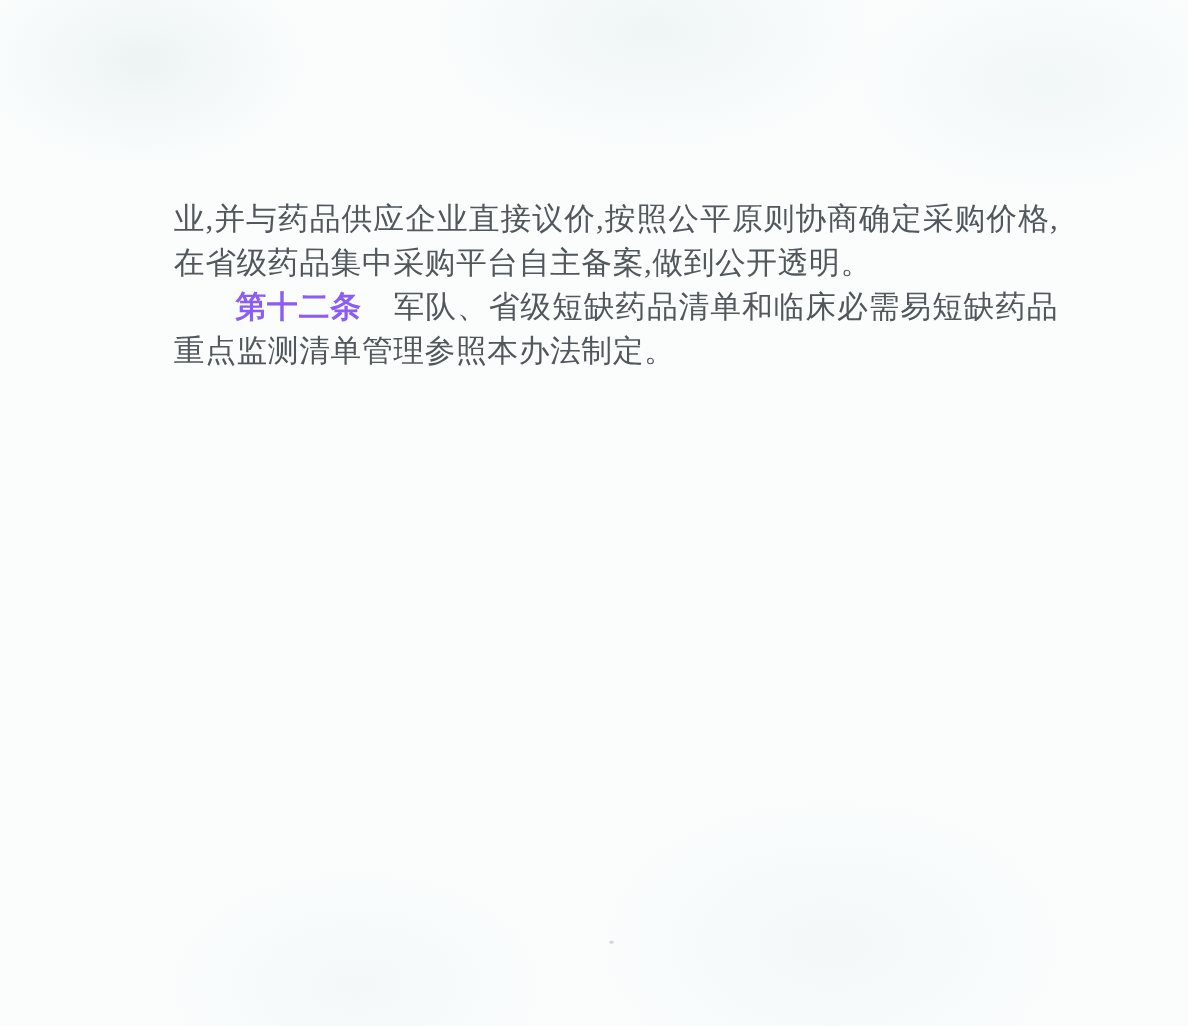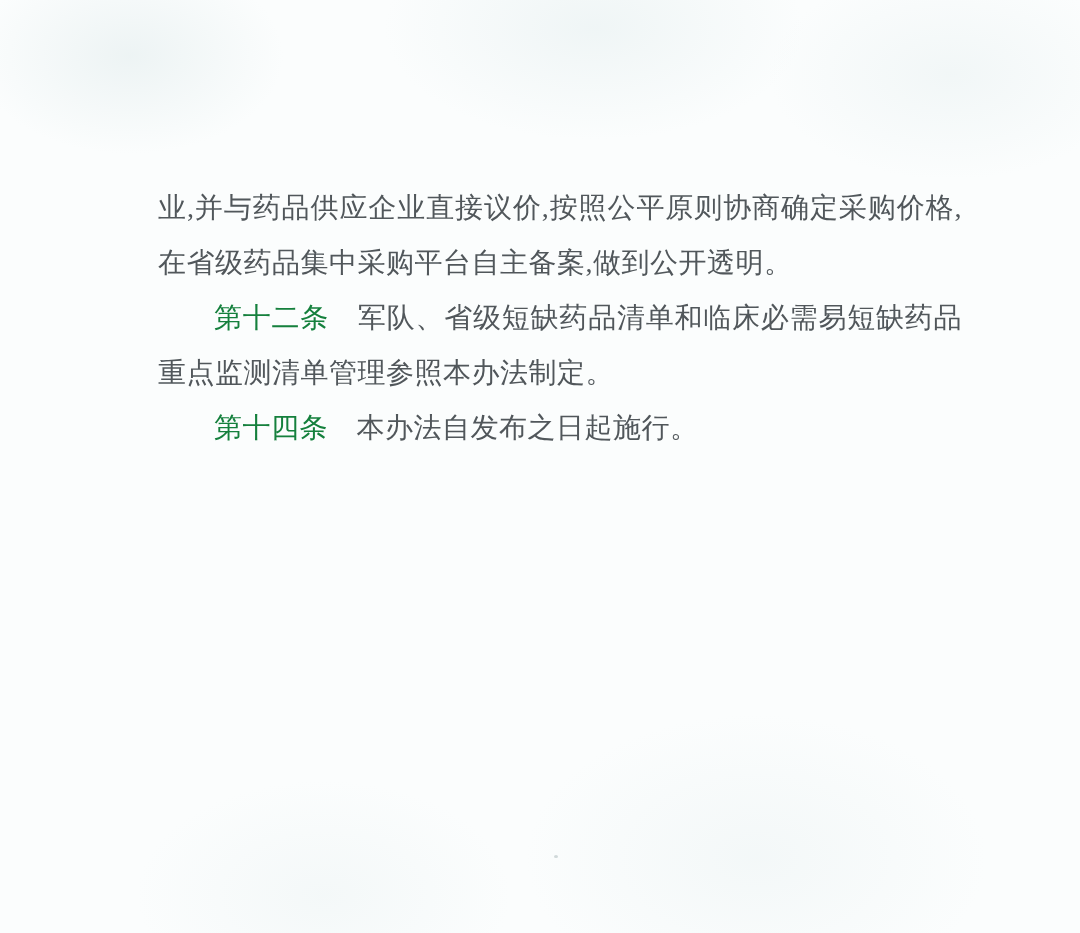--- a/index.html
+++ b/index.html
@@ -26,50 +26,49 @@
       radial-gradient(260px 160px at 30% 96%, rgba(226,236,237,0.28), rgba(226,236,237,0) 72%);
     pointer-events: none;
   }
   .text-block {
     position: absolute;
     left: 158px;
     top: 180px;
     width: 804px;
     color: #51575b;
     font-size: 28px;
-    line-height: 55px;
+    line-height: 40px;
     text-align: justify;
     text-justify: inter-ideograph;
     letter-spacing: 0.5px;
   }
   .para {
     margin: 0;
   }
   .para.indent {
     text-indent: 2em;
   }
   .article-no {
-    font-weight: 400;
-    color: #15803d;
+    font-weight: 700;
+    color: #8b5cf6;
   }
   .scan-speck {
     position: absolute;
     left: 554px;
     top: 855px;
     width: 4px;
     height: 3px;
     border-radius: 50%;
     background: #c6d0d1;
     opacity: 0.8;
   }
 </style>
 </head>
 <body>
 
 <div class="scan-page">
   <div class="scan-texture"></div>
   <div class="text-block">
       <p class="para"><span class="body-text">业,并与药品供应企业直接议价,按照公平原则协商确定采购价格,在省级药品集中采购平台自主备案,做到公开透明。</span></p>
       <p class="para indent"><span class="article-no">第十二条</span><span class="body-text">　军队、省级短缺药品清单和临床必需易短缺药品重点监测清单管理参照本办法制定。</span></p>
-      <p class="para indent"><span class="article-no">第十四条</span><span class="body-text">　本办法自发布之日起施行。</span></p>
     </div>
   <div class="scan-speck"></div>
 </div>
 
 </body></html>

